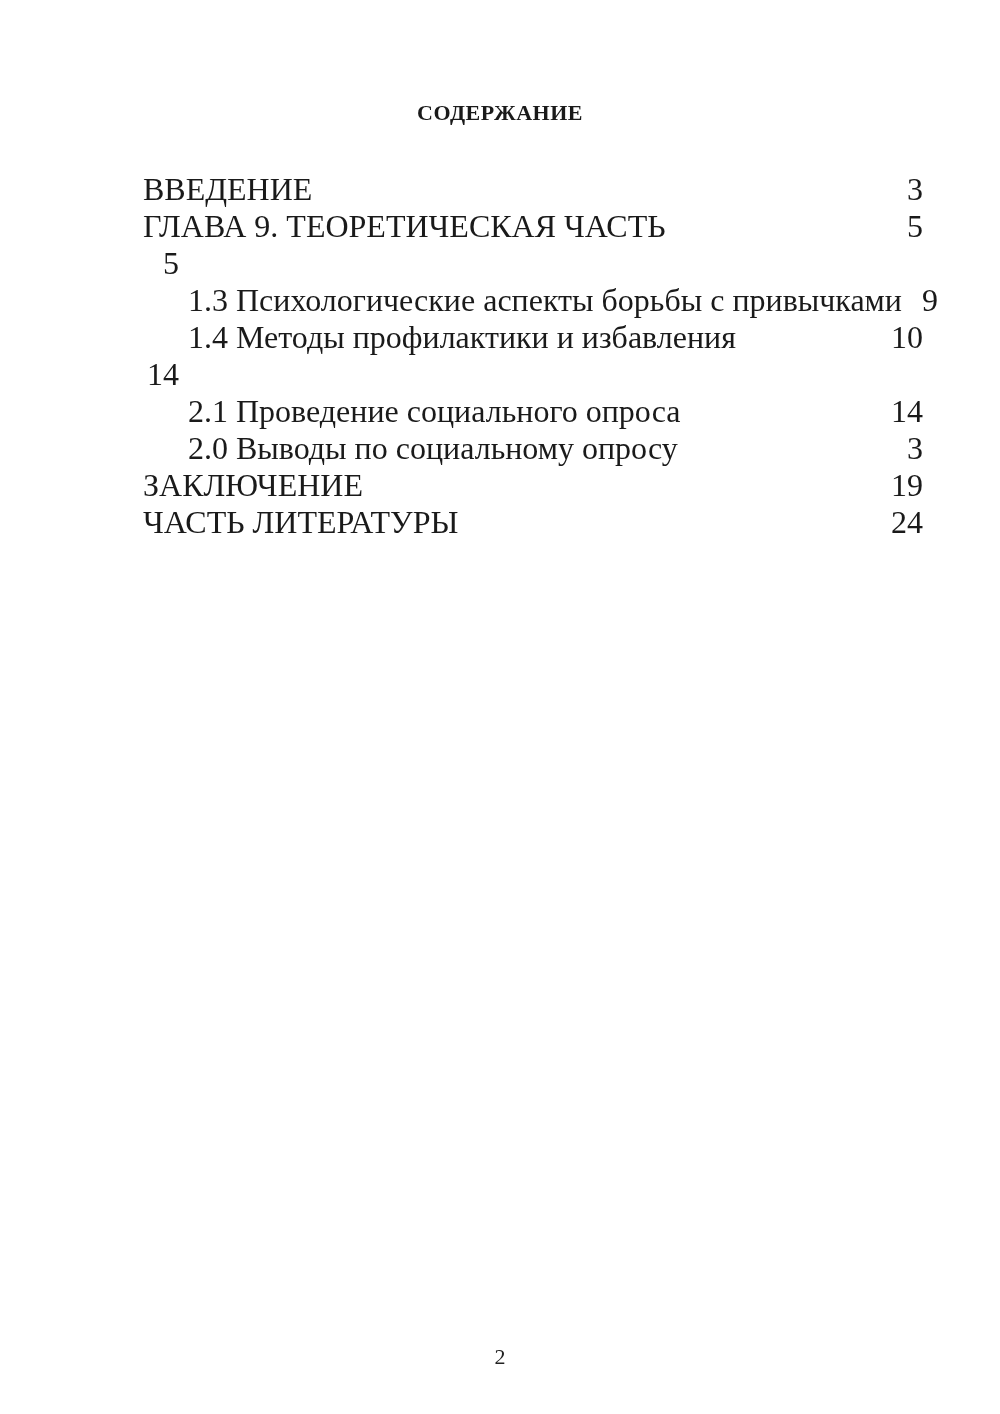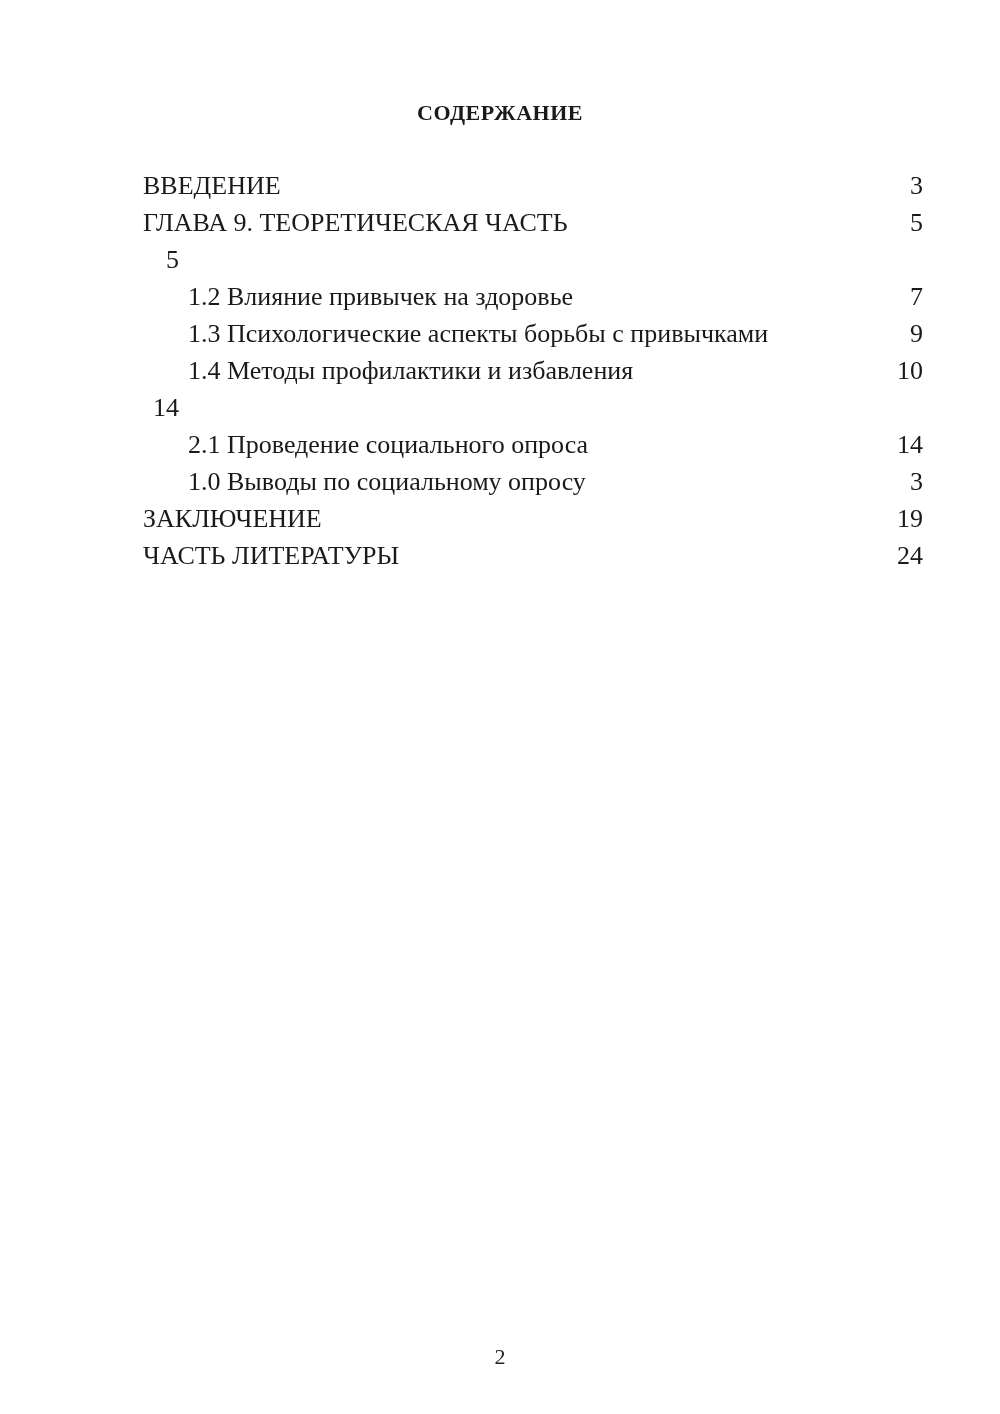--- a/index.html
+++ b/index.html
@@ -31,21 +31,21 @@
   .toc {
     position: absolute;
     top: 165px;
     left: 143px;
     width: 780px;
   }
   .toc-row {
     display: flex;
     align-items: baseline;
     justify-content: space-between;
-    font-size: 26px;
+    font-size: 32px;
     line-height: 1.0;
     height: 37px;
   }
   .toc-row .label {
     white-space: nowrap;
   }
   .toc-row .page-num {
     white-space: nowrap;
     text-align: right;
     min-width: 36px;
@@ -82,24 +82,20 @@
 
     <div class="toc-row level-1">
       <span class="label">ГЛАВА 9. ТЕОРЕТИЧЕСКАЯ ЧАСТЬ</span>
       <span class="page-num">5</span>
     </div>
 
     <div class="toc-row level-2">
       <span class="page-num">5</span>
     </div>
 
-    <div class="toc-row level-2">
-      <span class="label">1.2 Влияние привычек на здоровье</span>
-      <span class="page-num">7</span>
-    </div>
 
     <div class="toc-row level-2">
       <span class="label">1.3 Психологические аспекты борьбы с привычками</span>
       <span class="page-num">9</span>
     </div>
 
     <div class="toc-row level-2">
       <span class="label">1.4 Методы профилактики и избавления</span>
       <span class="page-num">10</span>
     </div>
@@ -107,21 +103,21 @@
     <div class="toc-row level-1">
       <span class="page-num">14</span>
     </div>
 
     <div class="toc-row level-2">
       <span class="label">2.1 Проведение социального опроса</span>
       <span class="page-num">14</span>
     </div>
 
     <div class="toc-row level-2">
-      <span class="label">1.0 Выводы по социальному опросу</span>
+      <span class="label">2.0 Выводы по социальному опросу</span>
       <span class="page-num">3</span>
     </div>
 
     <div class="toc-row level-1">
       <span class="label">ЗАКЛЮЧЕНИЕ</span>
       <span class="page-num">19</span>
     </div>
 
     <div class="toc-row level-1">
       <span class="label">ЧАСТЬ ЛИТЕРАТУРЫ</span>

